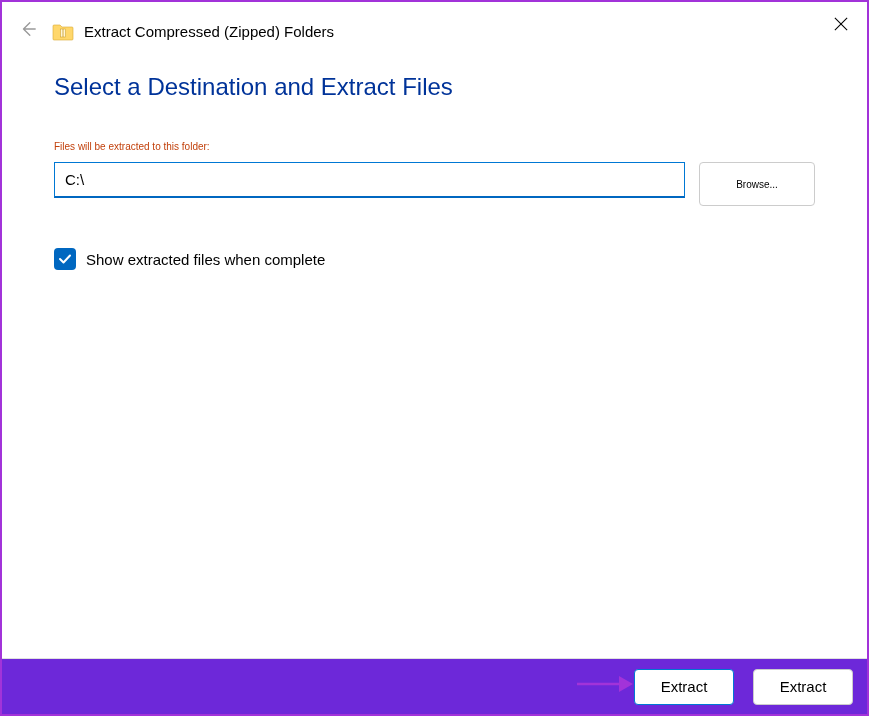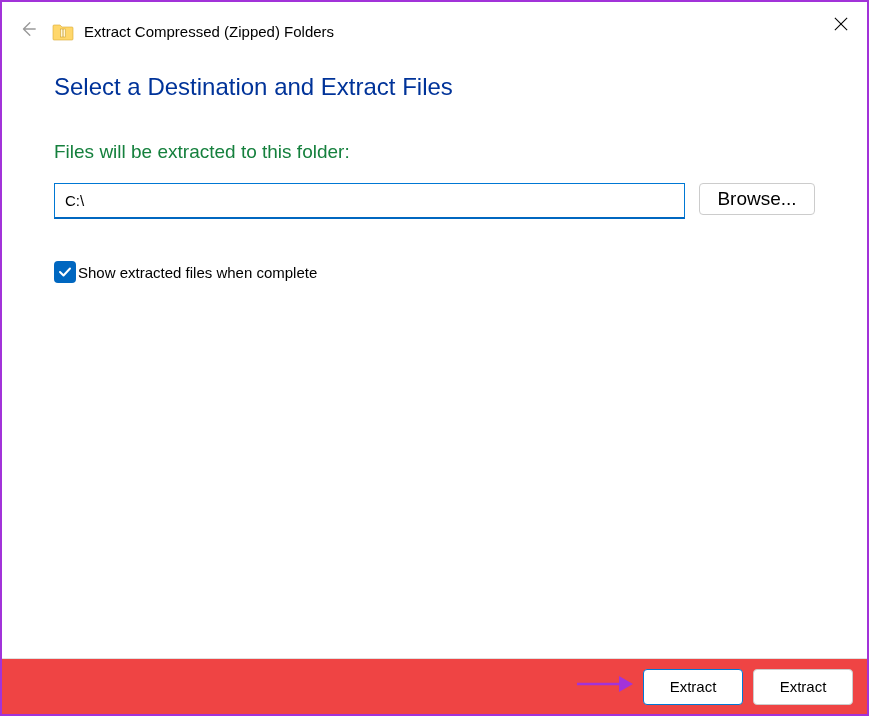--- a/index.html
+++ b/index.html
@@ -57,55 +57,55 @@
     .content {
       padding: 30px 52px 0 52px;
     }
     .main-heading {
       color: #003399;
       font-size: 24px;
       font-weight: 400;
       margin-bottom: 40px;
     }
     .instruction-text {
-      font-size: 19px;
-      color: #15803d;
-      margin-bottom: 20px;
+      font-size: 10px;
+      color: #c2410c;
+      margin-bottom: 10px;
     }
     .path-row {
       display: flex;
       gap: 14px;
       align-items: flex-start;
       margin-bottom: 42px;
     }
     .path-input {
       flex: 1;
       height: 36px;
       border: 1px solid #0078d4;
       border-bottom: 2px solid #0067c0;
       padding: 0 10px;
       font-size: 15px;
       font-family: inherit;
       outline: none;
       background: #fff;
     }
     .browse-btn {
       width: 116px;
-      height: 32px;
+      height: 44px;
       border: 1px solid #ccc;
       border-radius: 4px;
       background: #fff;
-      font-size: 19px;
+      font-size: 10px;
       font-family: inherit;
       cursor: pointer;
     }
     .checkbox-row {
       display: flex;
       align-items: center;
-      gap: 2px;
+      gap: 10px;
     }
     .checkbox {
       width: 22px;
       height: 22px;
       background: #0067c0;
       border-radius: 4px;
       display: flex;
       align-items: center;
       justify-content: center;
       cursor: pointer;
@@ -117,27 +117,27 @@
     .checkbox-label {
       font-size: 15px;
       color: #000;
     }
     .footer {
       position: absolute;
       bottom: 0;
       left: 0;
       right: 0;
       height: 56px;
-      background: #ef4444;
+      background: #6d28d9;
       border-top: 1px solid #e0e0e0;
       display: flex;
       align-items: center;
       justify-content: flex-end;
       padding-right: 14px;
-      gap: 10px;
+      gap: 19px;
     }
     .arrow-annotation {
       position: absolute;
       right: 230px;
       bottom: 14px;
       pointer-events: none;
     }
     .footer-btn {
       width: 100px;
       height: 36px;

